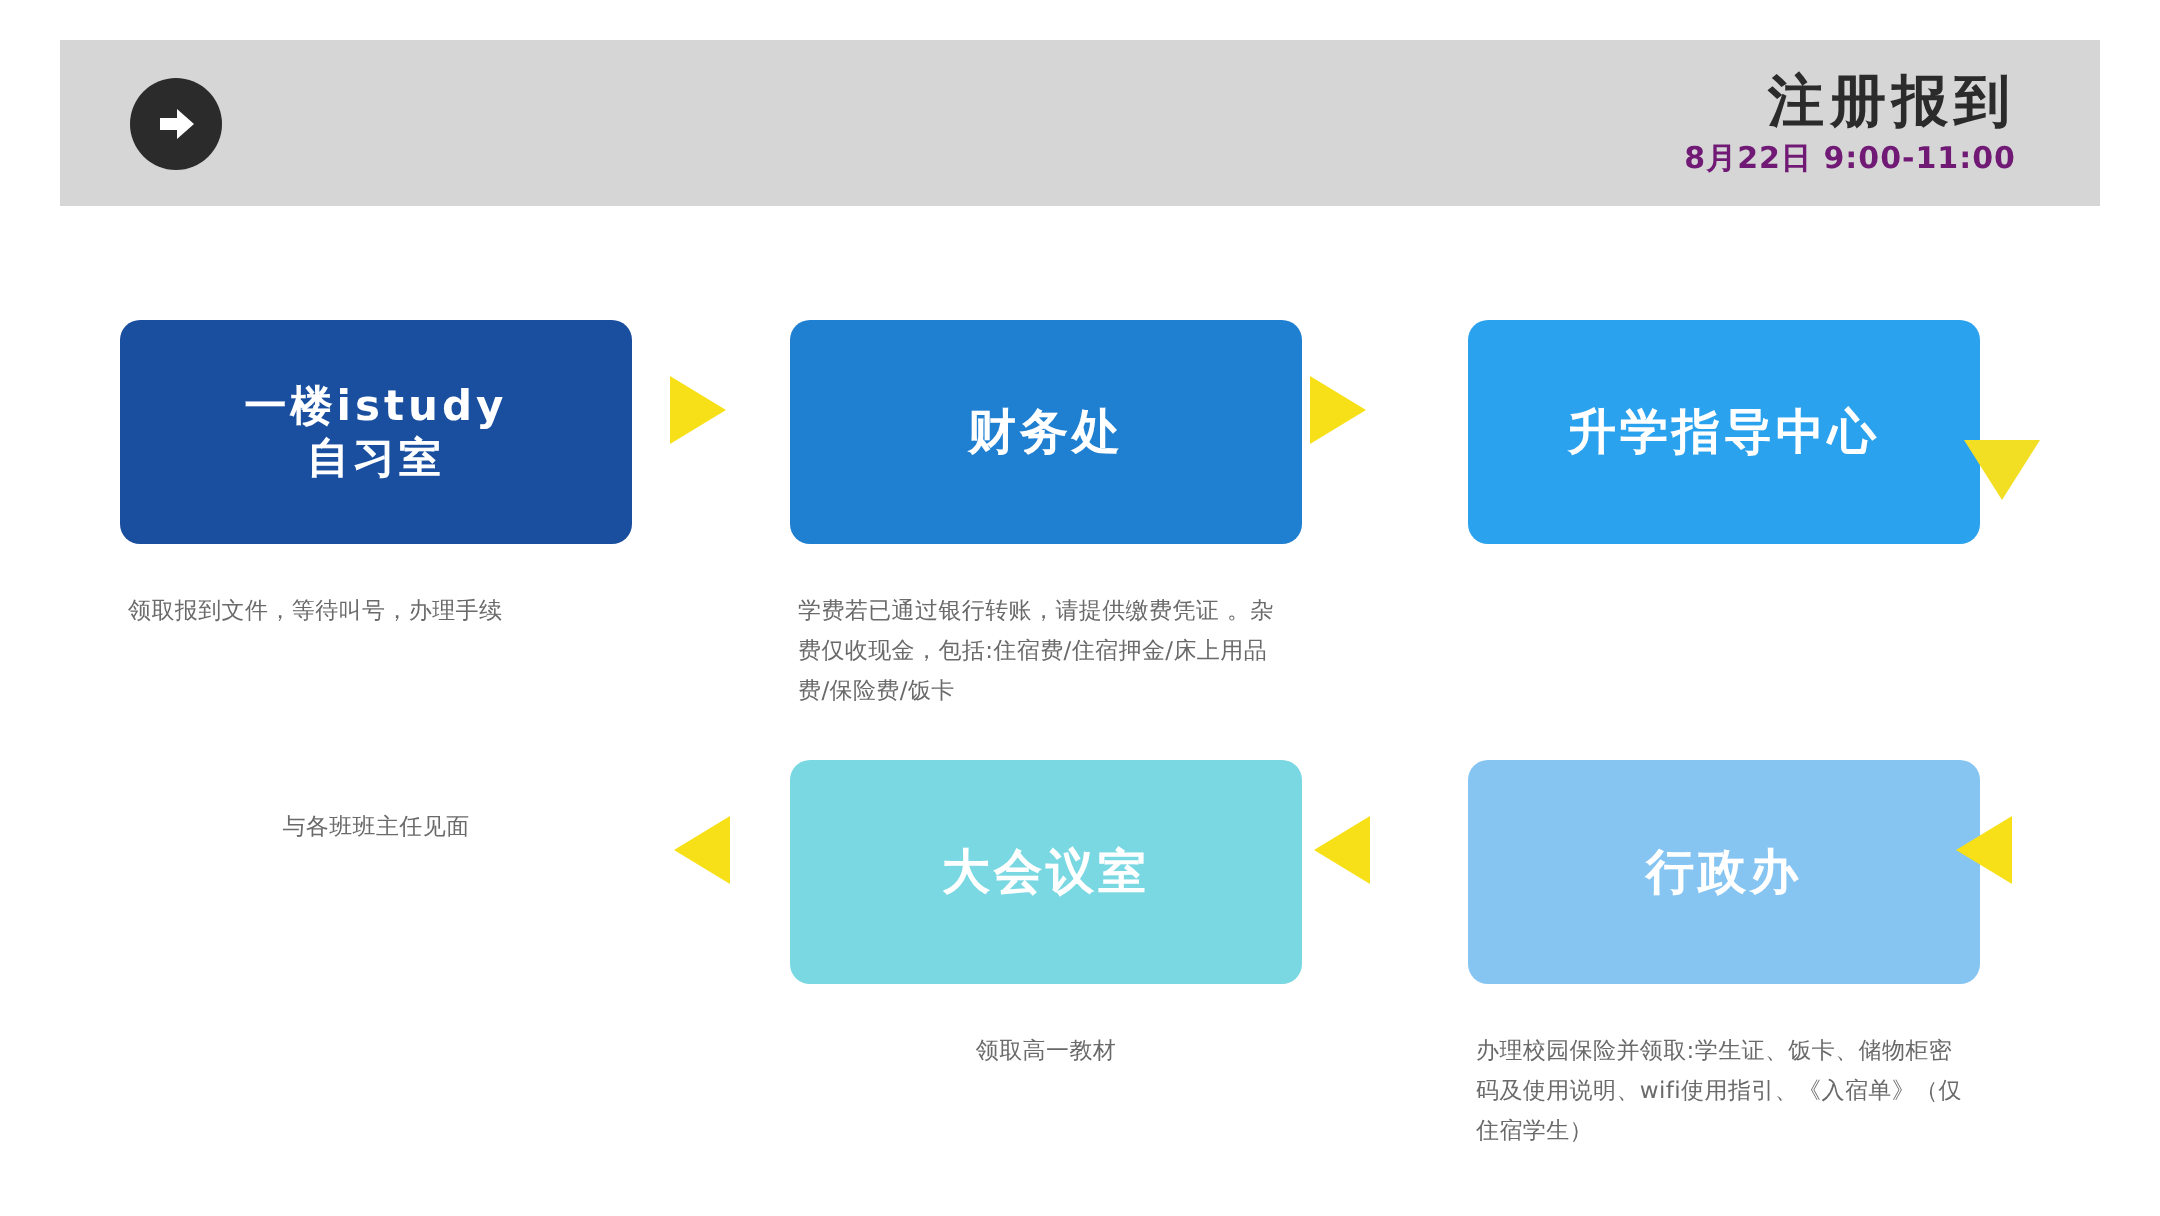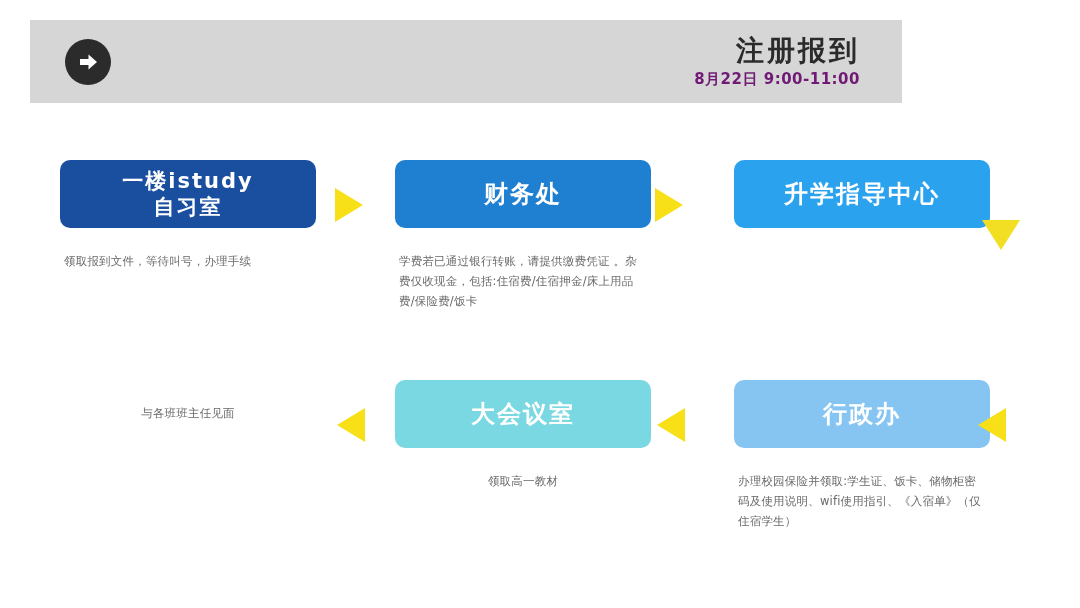--- a/index.html
+++ b/index.html
@@ -13,21 +13,21 @@
     position: relative;
     overflow: hidden;
     font-family: "DejaVu Sans", "Liberation Sans", sans-serif;
   }
 
   
   .header-bar {
     position: absolute;
     left: 30px;
     top: 20px;
-    width: 872px;
+    width: 1020px;
     height: 83px;
     background: #d6d6d6;
     box-sizing: border-box;
   }
   .header-logo {
     position: absolute;
     left: 35px;
     top: 50%;
     transform: translateY(-50%);
     width: 46px;
@@ -77,21 +77,21 @@
 
   .cell {
     position: absolute;
     width: 256px;
   }
   .cell-c1 { left: 60px; }
   .cell-c2 { left: 395px; }
   .cell-c3 { left: 734px; }
 
   .card {
-    height: 68px;
+    height: 112px;
     border-radius: 10px;
     display: flex;
     align-items: center;
     justify-content: center;
     text-align: center;
     color: #ffffff;
     font-weight: 700;
     letter-spacing: 2px;
     line-height: 1.25;
     box-sizing: border-box;

